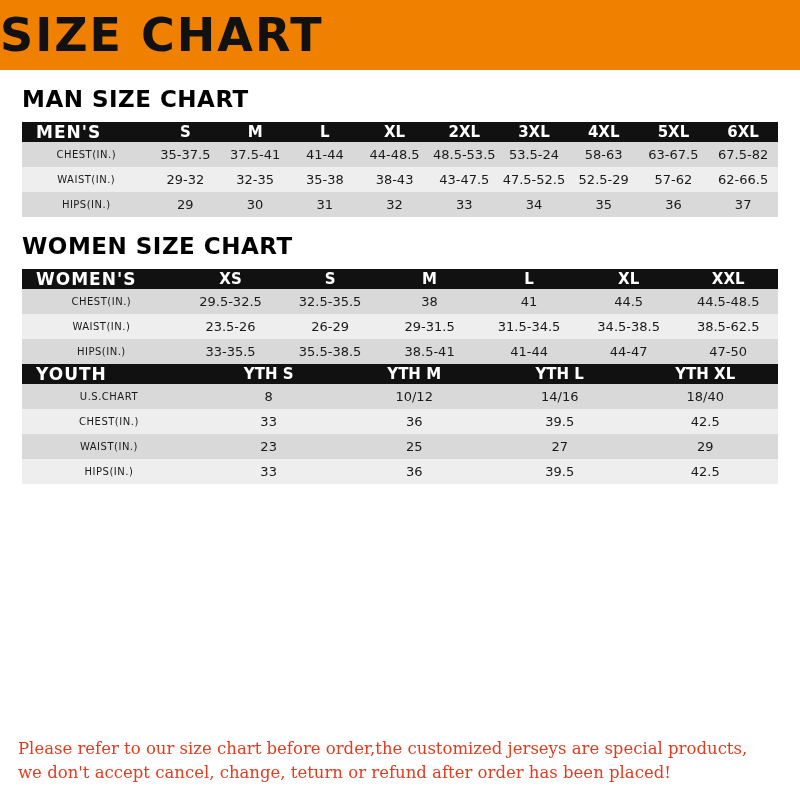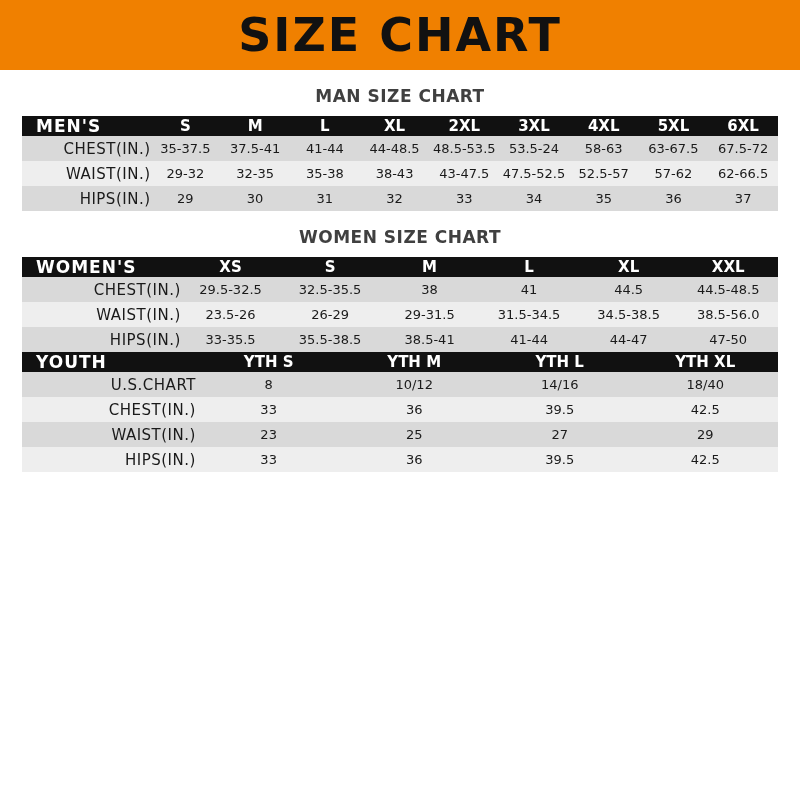--- a/index.html
+++ b/index.html
@@ -18,39 +18,38 @@
     height: 800px;
     position: relative;
     background: #ffffff;
     box-sizing: border-box;
   }
   .header-bar {
     background: #f08000;
     height: 70px;
     display: flex;
     align-items: center;
-    justify-content: center;
+    justify-content: flex-start;
   }
   .header-title {
     font-family: "DejaVu Sans", sans-serif;
     font-weight: bold;
     font-size: 46px;
     letter-spacing: 2px;
     color: #111111;
     line-height: 1;
   }
   .section {
     padding: 0 22px;
   }
   .section-title {
-    text-align: center;
     font-weight: bold;
-    font-size: 17px;
+    font-size: 23px;
     letter-spacing: 0.5px;
-    color: #404040;
+    color: #000000;
     margin: 16px 0 10px 0;
     font-family: "DejaVu Sans", sans-serif;
   }
   table.size-table {
     border-collapse: collapse;
     width: 100%;
     table-layout: fixed;
   }
   table.size-table th,
   table.size-table td {
@@ -76,22 +75,22 @@
     letter-spacing: 1px;
     font-size: 17px;
   }
   table.size-table tbody tr.odd td {
     background: #d9d9d9;
   }
   table.size-table tbody tr.even td {
     background: #eeeeee;
   }
   table.size-table tbody td.rowhead {
-    text-align: right;
-    font-size: 15px;
+    text-align: center;
+    font-size: 10px;
     letter-spacing: 0.5px;
     color: #1a1a1a;
   }
   
   .men-table col.c0 { width: 17%; }
   .women-table col.c0 { width: 21%; }
   .youth-table col.c0 { width: 23%; }
 
   .footer-note {
     position: absolute;
@@ -152,31 +151,31 @@
         <tr class="odd">
           <td class="rowhead">CHEST(IN.)</td>
           <td>35-37.5</td>
           <td>37.5-41</td>
           <td>41-44</td>
           <td>44-48.5</td>
           <td>48.5-53.5</td>
           <td>53.5-24</td>
           <td>58-63</td>
           <td>63-67.5</td>
-          <td>67.5-72</td>
+          <td>67.5-82</td>
         </tr>
         <tr class="even">
           <td class="rowhead">WAIST(IN.)</td>
           <td>29-32</td>
           <td>32-35</td>
           <td>35-38</td>
           <td>38-43</td>
           <td>43-47.5</td>
           <td>47.5-52.5</td>
-          <td>52.5-57</td>
+          <td>52.5-29</td>
           <td>57-62</td>
           <td>62-66.5</td>
         </tr>
         <tr class="odd">
           <td class="rowhead">HIPS(IN.)</td>
           <td>29</td>
           <td>30</td>
           <td>31</td>
           <td>32</td>
           <td>33</td>
@@ -222,21 +221,21 @@
           <td>44.5</td>
           <td>44.5-48.5</td>
         </tr>
         <tr class="even">
           <td class="rowhead">WAIST(IN.)</td>
           <td>23.5-26</td>
           <td>26-29</td>
           <td>29-31.5</td>
           <td>31.5-34.5</td>
           <td>34.5-38.5</td>
-          <td>38.5-56.0</td>
+          <td>38.5-62.5</td>
         </tr>
         <tr class="odd">
           <td class="rowhead">HIPS(IN.)</td>
           <td>33-35.5</td>
           <td>35.5-38.5</td>
           <td>38.5-41</td>
           <td>41-44</td>
           <td>44-47</td>
           <td>47-50</td>
         </tr>
@@ -288,14 +287,18 @@
           <td class="rowhead">HIPS(IN.)</td>
           <td>33</td>
           <td>36</td>
           <td>39.5</td>
           <td>42.5</td>
         </tr>
       </tbody>
     </table>
   </div>
 
+  <div class="footer-note">
+    <div class="line">Please refer to our size chart before order,the customized jerseys are special products,</div>
+    <div class="line">we don't accept cancel, change, teturn or refund after order has been placed!</div>
+  </div>
 
 </div>
 
 </body></html>

